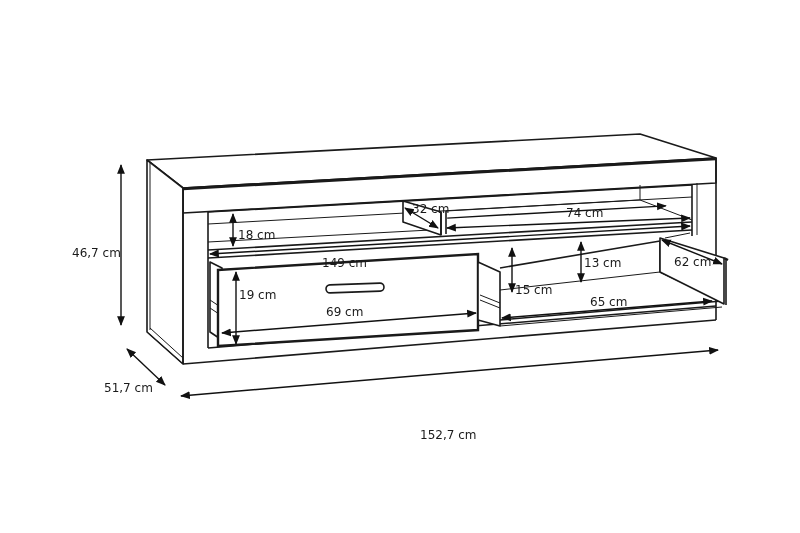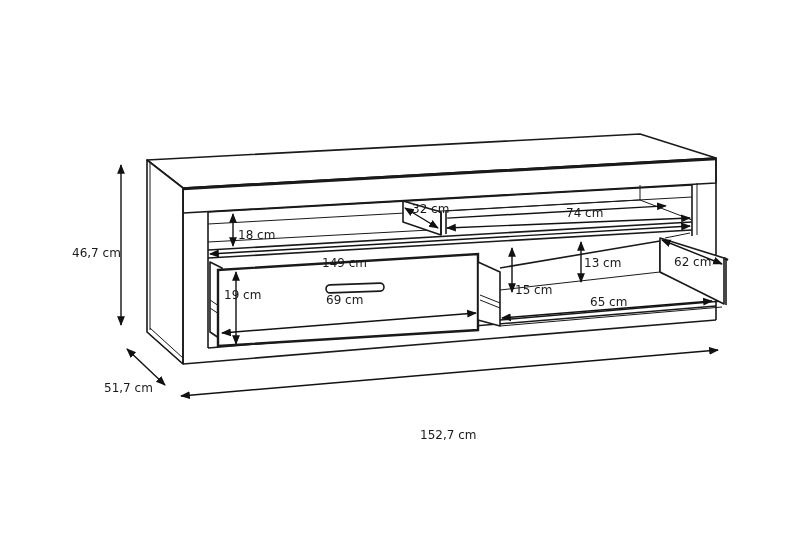--- a/index.html
+++ b/index.html
@@ -118,18 +118,18 @@
   </g>
 </svg>
 
 <div class="lbl" style="left:72px; top:247px;">46,7 cm</div>
 <div class="lbl" style="left:104px; top:382px;">51,7 cm</div>
 <div class="lbl" style="left:420px; top:385px;margin-top:44px;">152,7 cm</div>
 <div class="lbl" style="left:238px; top:229px;">18 cm</div>
 <div class="lbl" style="left:322px; top:233px;margin-top:24px;">149 cm</div>
 <div class="lbl" style="left:405px; top:203px;margin-left:7px;">32 cm</div>
 <div class="lbl" style="left:554px; top:207px;margin-left:12px;">74 cm</div>
-<div class="lbl" style="left:224px; top:289px;">19 cm</div>
-<div class="lbl" style="left:326px; top:294px;">69 cm</div>
+<div class="lbl" style="left:239px; top:289px;">19 cm</div>
+<div class="lbl" style="left:326px; top:306px;">69 cm</div>
 <div class="lbl" style="left:515px; top:262px;margin-top:22px;">15 cm</div>
 <div class="lbl" style="left:584px; top:257px;">13 cm</div>
 <div class="lbl" style="left:674px; top:256px;">62 cm</div>
 <div class="lbl" style="left:581px; top:296px;margin-left:9px;">65 cm</div>
 
 </body></html>

